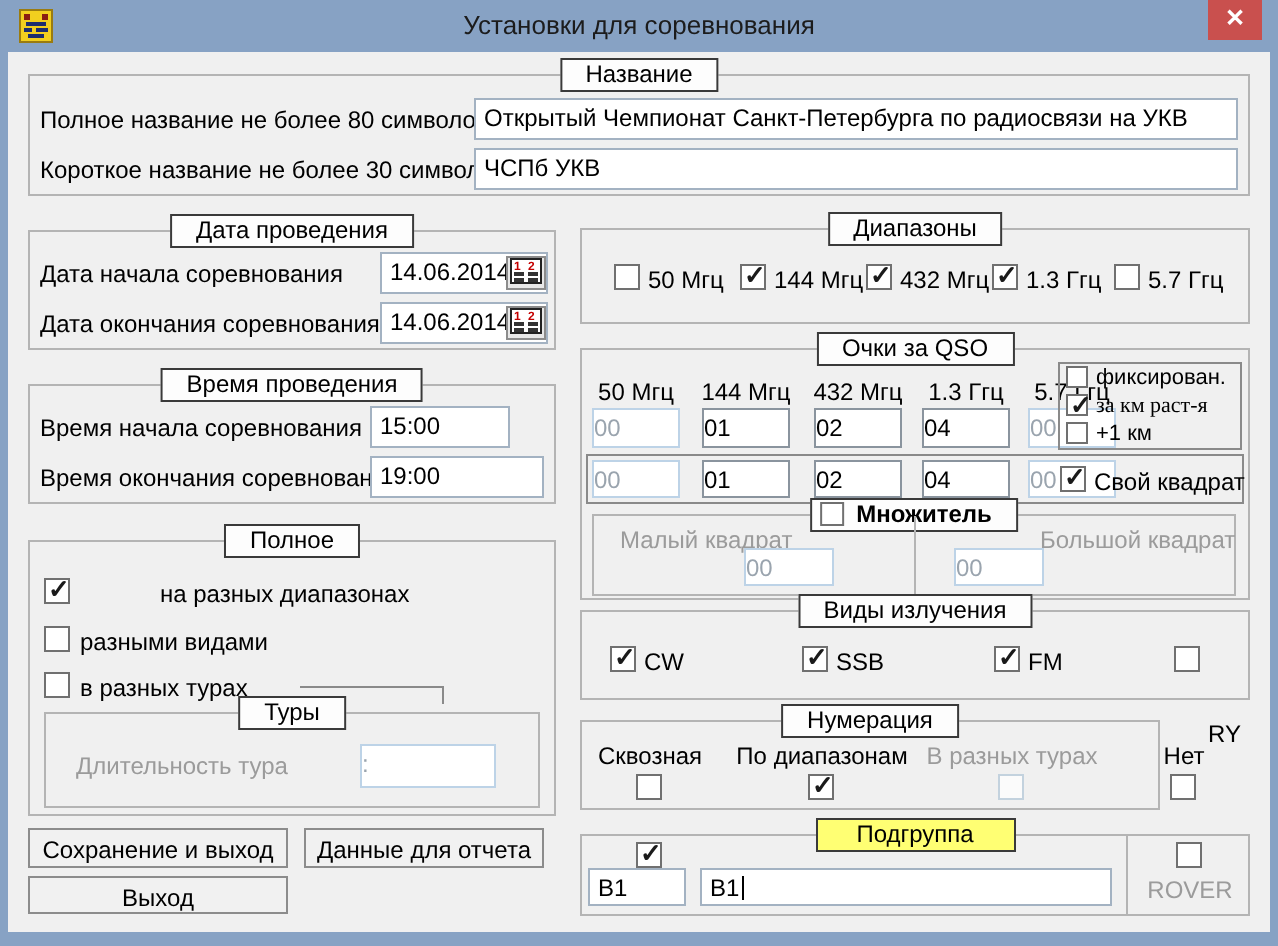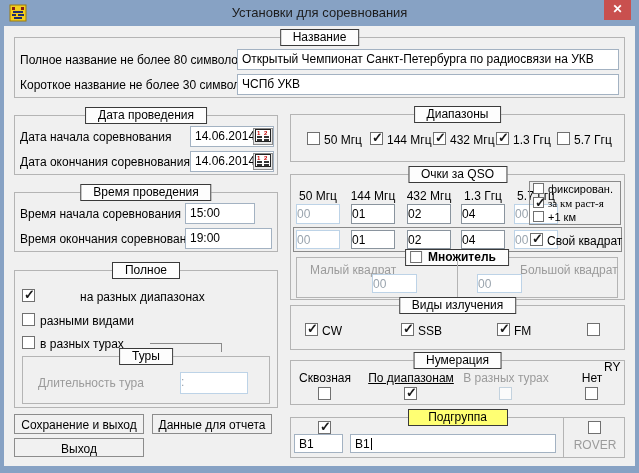--- a/index.html
+++ b/index.html
@@ -191,26 +191,26 @@
 </div>
 <div class="cb checked" style="left:305px;top:323px;"></div>
 <div class="cblabel" style="left:322px;top:324px;">CW</div>
 <div class="cb checked" style="left:401px;top:323px;"></div>
 <div class="cblabel" style="left:418px;top:324px;">SSB</div>
 <div class="cb checked" style="left:497px;top:323px;"></div>
 <div class="cblabel" style="left:514px;top:324px;">FM</div>
 <div class="cb" style="left:587px;top:323px;"></div>
 <div class="cblabel" style="left:604px;top:324px;margin-top:36px;">RY</div>
 
-<div class="group" style="left:290px;top:360px;width:335px;height:45px;">
+<div class="group" style="left:290px;top:360px;width:290px;height:45px;">
   <div class="gtitle">Нумерация</div>
 </div>
 <div class="lbl" style="left:325px;top:371px;transform:translateX(-50%);">Сквозная</div>
 <div class="cb" style="left:318px;top:387px;"></div>
-<div class="lbl" style="left:411px;top:371px;transform:translateX(-50%);text-decoration:underline;">По диапазонам</div>
+<div class="lbl" style="left:411px;top:371px;transform:translateX(-50%);">По диапазонам</div>
 <div class="cb checked" style="left:404px;top:387px;"></div>
 <div class="lbl dis" style="left:506px;top:371px;transform:translateX(-50%);">В разных турах</div>
 <div class="cb disd" style="left:499px;top:387px;"></div>
 <div class="lbl" style="left:592px;top:371px;transform:translateX(-50%);">Нет</div>
 <div class="cb" style="left:585px;top:387px;"></div>
 
 <div class="group" style="left:290px;top:417px;width:335px;height:41px;">
   <div class="gtitle yellow">Подгруппа</div>
   <div class="line" style="left:272px;top:0;width:1px;height:39px;background:#b4b4b4;"></div>
 </div>

